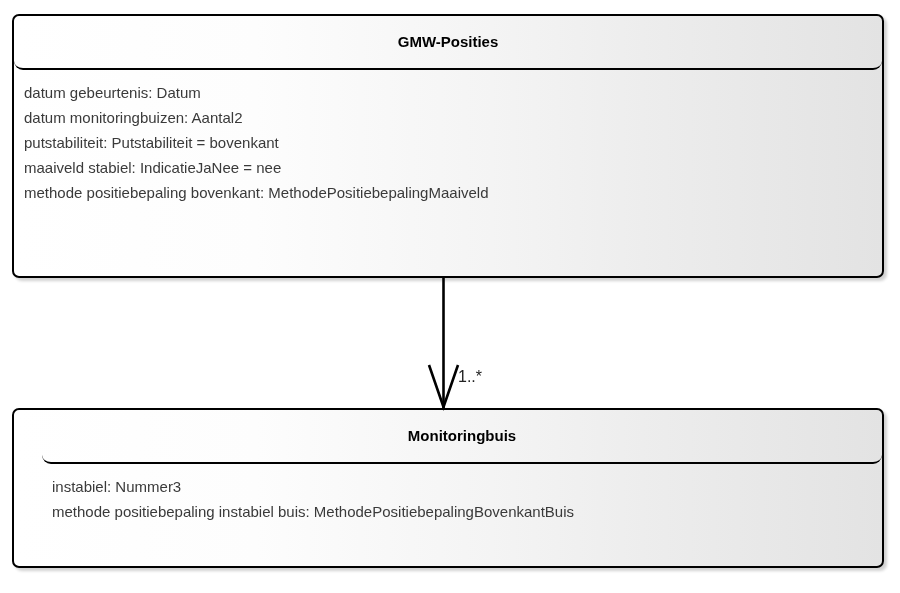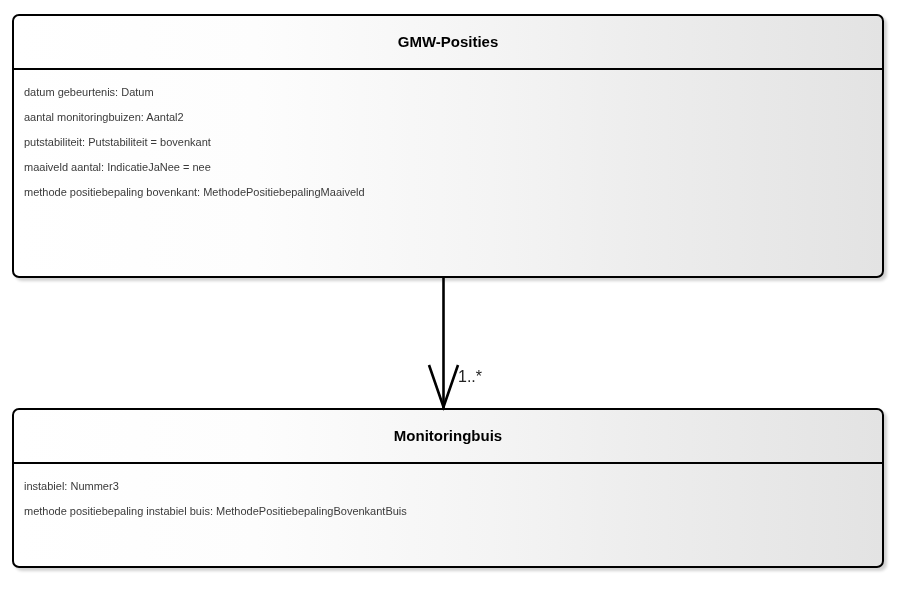--- a/index.html
+++ b/index.html
@@ -38,46 +38,48 @@
 
   .uml-header {
     height: 52px;
     line-height: 52px;
     text-align: center;
     font-weight: bold;
     font-size: 15px;
     color: #000000;
     border-bottom: 2px solid #000000;
     white-space: nowrap;
+    border-radius: 9px;
   }
 
   .uml-body {
     padding: 10px 0 8px 0;
   }
 
   .uml-attr {
-    font-size: 11px;
+    font-size: 15px;
     line-height: 25px;
     color: #3a3a3a;
     white-space: nowrap;
     padding-left: 10px;
   }
 
   
   #class-gmw-posities {
     left: 12px;
     top: 14px;
     width: 872px;
     height: 264px;
   }
   #class-monitoringbuis {
     left: 12px;
     top: 408px;
     width: 872px;
     height: 160px;
+    padding-left: 28px;
   }
 
   
   #connector {
     position: absolute;
     left: 0;
     top: 0;
     width: 900px;
     height: 593px;
     pointer-events: none;
@@ -93,23 +95,23 @@
 </style>
 </head>
 <body>
 
 <div id="diagram">
 
   <div class="uml-class" id="class-gmw-posities">
     <div class="uml-header">GMW-Posities</div>
     <div class="uml-body">
       <div class="uml-attr">datum gebeurtenis: Datum</div>
-      <div class="uml-attr">aantal monitoringbuizen: Aantal2</div>
+      <div class="uml-attr">datum monitoringbuizen: Aantal2</div>
       <div class="uml-attr">putstabiliteit: Putstabiliteit = bovenkant</div>
-      <div class="uml-attr">maaiveld aantal: IndicatieJaNee = nee</div>
+      <div class="uml-attr">maaiveld stabiel: IndicatieJaNee = nee</div>
       <div class="uml-attr">methode positiebepaling bovenkant: MethodePositiebepalingMaaiveld</div>
     </div>
   </div>
 
   <div class="uml-class" id="class-monitoringbuis">
     <div class="uml-header">Monitoringbuis</div>
     <div class="uml-body">
       <div class="uml-attr">instabiel: Nummer3</div>
       <div class="uml-attr">methode positiebepaling instabiel buis: MethodePositiebepalingBovenkantBuis</div>
     </div>

